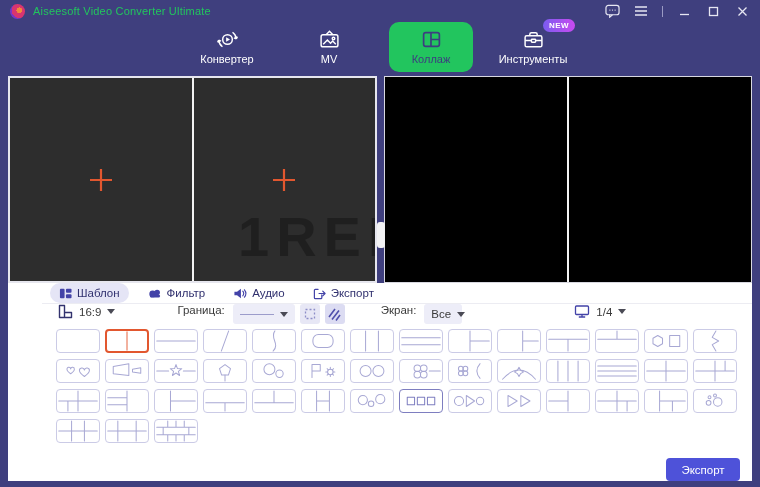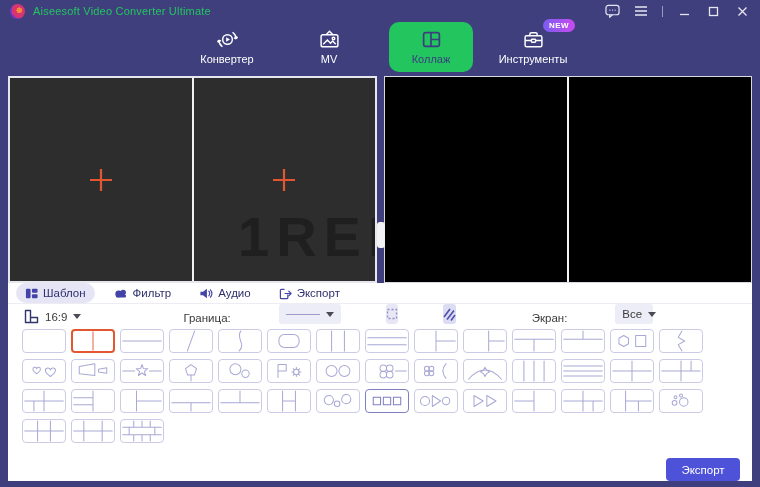--- a/index.html
+++ b/index.html
@@ -41,39 +41,39 @@
   .c-panel.first{border-right:2px solid #F2F2F2;}
   .plus{position:absolute;left:50%;top:50%;transform:translate(-50%,-50%);width:24px;height:24px;}
   .plus svg{stroke:var(--accent);stroke-width:2.2;}
   .watermark{position:absolute;left:228px;top:126px;font-size:56px;font-weight:700;letter-spacing:7px;color:rgba(0,0,0,0.30);user-select:none;white-space:nowrap;}
   .preview{flex:1;height:207px;border:1px solid #D8D8E0;background:#000;display:flex;}
   .p-panel{flex:1;background:#000;}
   .p-panel.first{border-right:2px solid #F4F4F4;}
   .splitter{position:absolute;left:377px;top:152px;width:8px;height:26px;background:#F2F2F4;border-radius:3px;}
 
   
-  .white-zone{height:198px;margin:0 8px;background:#FFF;display:flex;flex-direction:column;}
+  .white-zone{height:198px;margin:0 8px;background:#FFF;display:flex;flex-direction:column;padding-left:34px;}
 
   
   .band{height:25px;display:flex;align-items:center;border-bottom:1px solid #ECECF2;}
   .panel-tabs{flex:0 0 374px;display:flex;align-items:center;gap:10px;padding-left:8px;}
   .ptab{display:inline-flex;align-items:center;gap:5px;height:20px;padding:0 9px;border-radius:10px;font-size:11.5px;color:#30306E;cursor:default;}
   .ptab.active{background:#E5E5F6;}
   .ptab svg{flex:0 0 auto;}
   .player{flex:1;display:flex;align-items:center;padding:0 10px 0 6px;}
   .pbtn{width:20px;height:20px;border-radius:50%;border:1.4px solid var(--indigo);display:flex;align-items:center;justify-content:center;cursor:default;flex:0 0 auto;}
   .pbtn.stop{width:18px;height:18px;border-color:#BDBDE4;margin-left:10px;}
   .slider{flex:1;display:flex;align-items:center;margin:0 12px 0 14px;position:relative;height:10px;}
   .slider .line{flex:1;height:2px;background:#E7E7EC;border-radius:1px;}
   .slider .dot{position:absolute;left:0;top:1px;width:8px;height:8px;border-radius:50%;background:var(--playhead);}
   .time{font-size:10.5px;color:#4B4BB0;white-space:nowrap;font-family:"DejaVu Sans",sans-serif;}
   .vol{margin-left:8px;display:flex;align-items:center;}
 
   
-  .settings{height:34px;display:flex;align-items:flex-end;font-size:11.5px;color:#3A3A3A;padding-left:16px;gap:40px;}
+  .settings{height:34px;display:flex;align-items:flex-start;font-size:11.5px;color:#3A3A3A;padding-left:16px;}
   .caret{width:0;height:0;border-left:4px solid transparent;border-right:4px solid transparent;border-top:5px solid #4A4A55;margin-left:6px;}
   .drop{display:inline-flex;align-items:center;justify-content:center;height:20px;background:#EDEDF8;border-radius:3px;padding:0 7px;cursor:default;}
   .mini-btn{width:20px;height:20px;border-radius:3px;background:#E7E7F5;display:flex;align-items:center;justify-content:center;margin-left:5px;cursor:default;}
   .mini-btn.sel{background:#DCDCF2;}
   .line-sample{width:36px;height:1px;background:#9C9CCB;}
 
   
   .tpl-grid{display:flex;flex-wrap:wrap;gap:6px 5px;padding:5px 6px 0 14px;}
   .tpl{width:44px;height:24px;border:1px solid #CBCBE6;border-radius:4px;color:#A8A8D4;cursor:default;display:flex;}
   .tpl svg{width:100%;height:100%;stroke:currentColor;fill:none;stroke-width:1.1;stroke-linejoin:round;stroke-linecap:round;}

